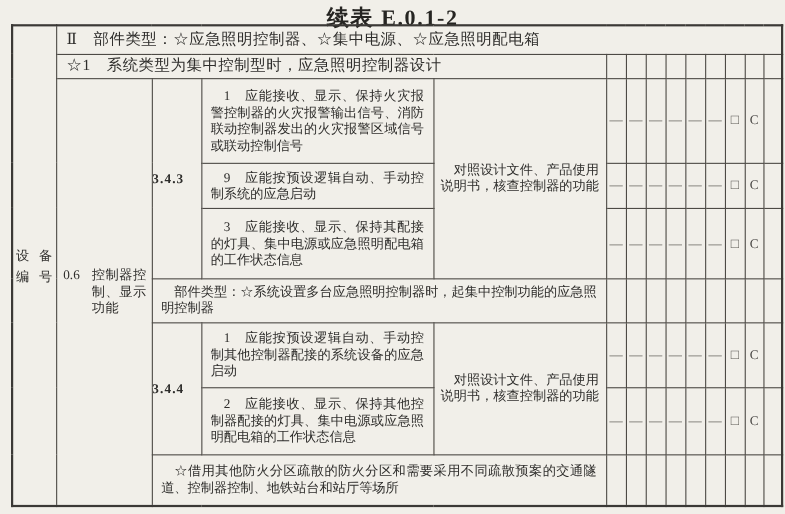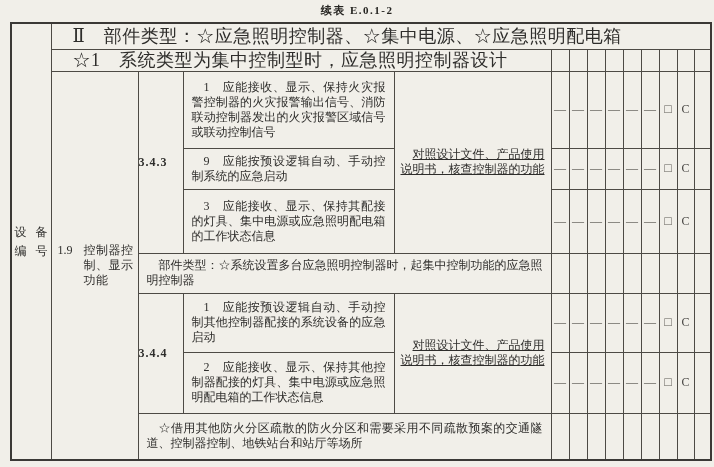--- a/index.html
+++ b/index.html
@@ -14,21 +14,21 @@
     width:714px;height:467px;
     background:var(--paper);
     font-family:"Liberation Serif","DejaVu Serif",serif;
     color:var(--ink);
     position:relative;
     overflow:hidden;
   }
   .doc-title{
     position:absolute;top:3px;left:0;width:714px;
     text-align:center;
-    font-size:11px;font-weight:bold;
+    font-size:20px;font-weight:bold;
     letter-spacing:1.5px;
     color:#262522;
   }
   table.sheet{
     position:absolute;left:10px;top:22px;
     width:700px;
     border-collapse:collapse;
     table-layout:fixed;
     border:2px solid #3b3936;
   }
@@ -36,29 +36,29 @@
     border:1px solid var(--line);
     font-size:12px;
     line-height:15px;
     vertical-align:middle;
     padding:0;
     overflow:hidden;
   }
   
   .vhead{text-align:right;}
   .vhead div{letter-spacing:3px;line-height:19px;}
-  .banner{padding-left:21px;font-size:18px;letter-spacing:0.5px;}
+  .banner{padding-left:9px;font-size:14px;letter-spacing:0.5px;}
   .itemcell{padding:0 0 0 6px;}
   .itemflex{display:flex;align-items:flex-start;}
   .itemflex .no{flex:0 0 26px;white-space:nowrap;}
   .itemflex .nm{width:52px;letter-spacing:0.5px;}
   .code{text-align:left;letter-spacing:1px;font-weight:bold;}
   .sub{padding:0 8px;}
   .sub p,.note p,.method p{margin:0;text-indent:12px;text-align:justify;text-justify:inter-ideograph;}
-  .method{padding:0 6px;text-decoration:underline;}
+  .method{padding:0 6px;}
   .note{padding:0 8px;}
   .mark{text-align:center;color:#57544f;font-size:12px;padding:0;}
   .boxmark{font-size:12.5px;color:#5d5a55;}
   .cmark{color:#454340;font-size:12px;}
 </style>
 </head>
 <body>
 
 <div class="doc-title">续表 E.0.1-2</div>
 
@@ -98,21 +98,21 @@
     <td class="mark"></td>
     <td class="mark"></td>
     <td class="mark"></td>
     <td class="mark"></td>
     <td class="mark"></td>
   </tr>
 
   <tr style="height:77px">
     <td rowspan="7" class="itemcell">
       <div class="itemflex">
-        <span class="no">1.9</span>
+        <span class="no">0.6</span>
         <span class="nm">控制器控制、显示功能</span>
       </div>
     </td>
     <td rowspan="3" class="code">3.4.3</td>
     <td class="sub">
           <p>1　应能接收、显示、保持火灾报警控制器的火灾报警输出信号、消防联动控制器发出的火灾报警区域信号或联动控制信号</p>
         </td>
     <td rowspan="3" class="method">
           <p>对照设计文件、产品使用说明书，核查控制器的功能</p>
         </td>

